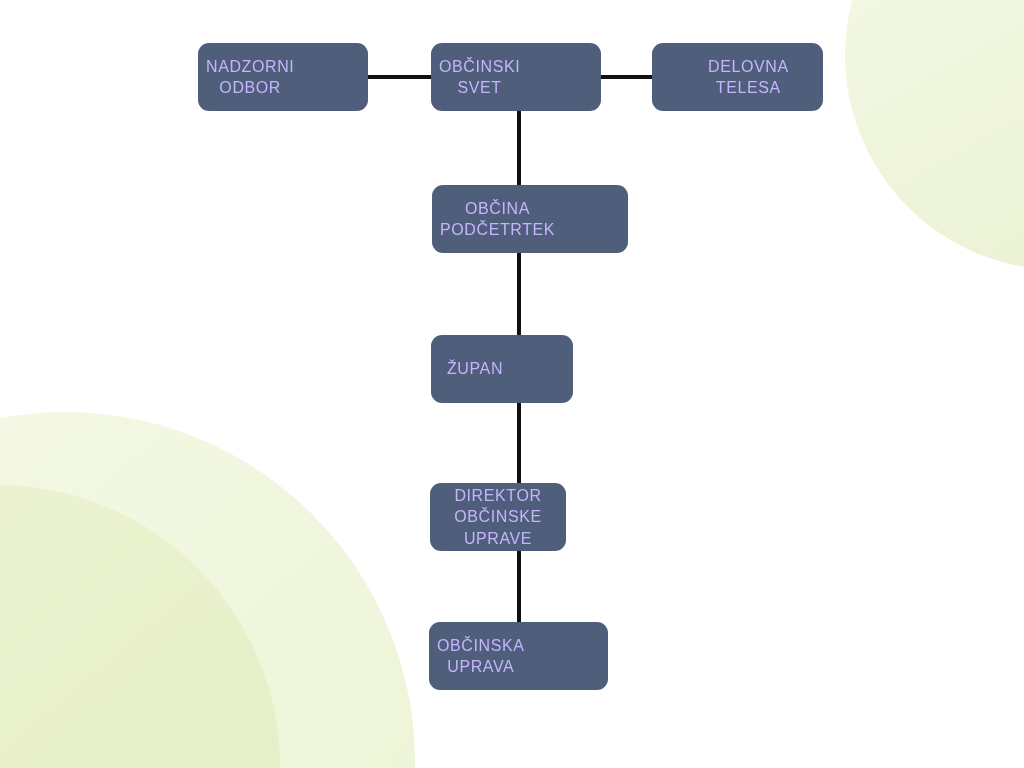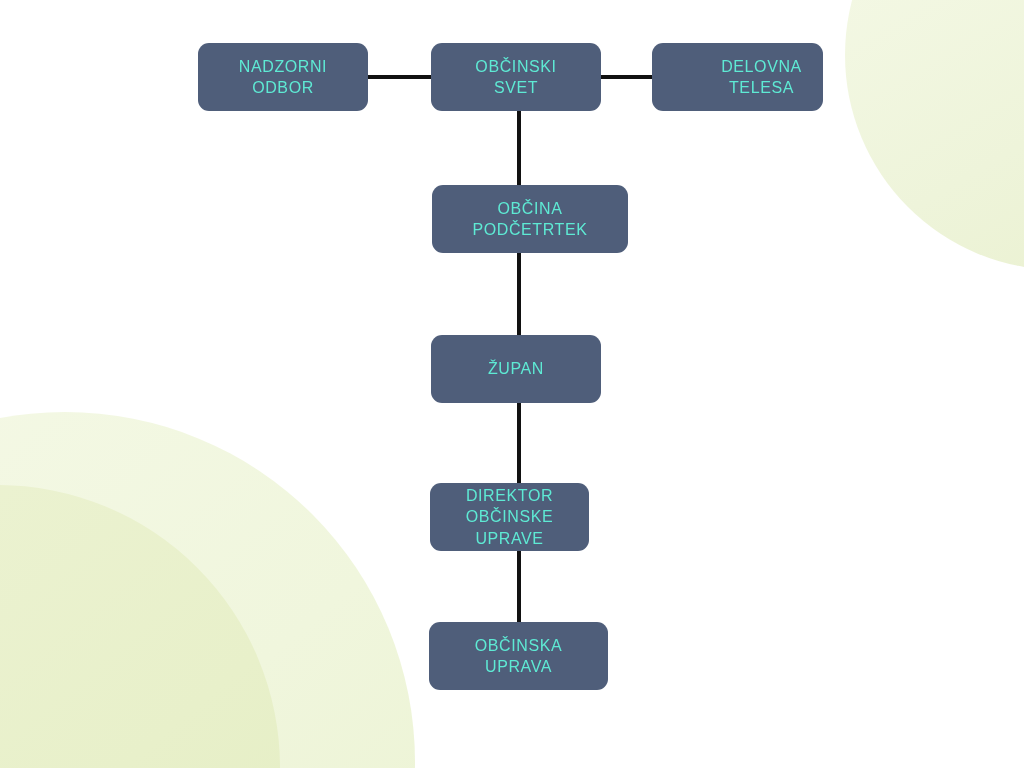--- a/index.html
+++ b/index.html
@@ -58,44 +58,43 @@
   }
   .connector.h { height: 4px; }
   .connector.v { width: 4px; }
 
   
   .node {
     position: absolute;
     box-sizing: border-box;
     background: #4f5e7a;
     border-radius: 11px;
-    color: #5eead4;
+    color: #c4b5fd;
     display: flex;
     align-items: center;
-    justify-content: center;
     text-align: center;
     letter-spacing: 0.6px;
     font-size: 16px;
     line-height: 1.32;
     font-weight: 400;
     z-index: 5;
   }
   .node .node-label {
     white-space: pre-line;
     display: block;
     padding: 0 8px;
   }
 
   
   #node-nadzorni-odbor     { left: 198px; top: 43px;  width: 170px; height: 68px; }
   #node-obcinski-svet      { left: 431px; top: 43px;  width: 170px; height: 68px; }
   #node-delovna-telesa     { left: 652px; top: 43px;  width: 171px; height: 68px; padding-left: 48px; }
   #node-obcina-podcetrtek  { left: 432px; top: 185px; width: 196px; height: 68px; }
-  #node-zupan              { left: 431px; top: 335px; width: 170px; height: 68px; }
-  #node-direktor-uprave    { left: 430px; top: 483px; width: 159px; height: 68px; }
+  #node-zupan              { left: 431px; top: 335px; width: 142px; height: 68px; padding-left: 8px; }
+  #node-direktor-uprave    { left: 430px; top: 483px; width: 136px; height: 68px; }
   #node-obcinska-uprava    { left: 429px; top: 622px; width: 179px; height: 68px; }
 
   
   #connector-nadzorni-to-svet { left: 366px; top: 75px;  width: 67px; }
   #connector-svet-to-delovna  { left: 599px; top: 75px;  width: 55px; }
   #connector-svet-to-obcina   { left: 517px; top: 109px; height: 78px; }
   #connector-obcina-to-zupan  { left: 517px; top: 251px; height: 86px; }
   #connector-zupan-to-direktor{ left: 517px; top: 401px; height: 84px; }
   #connector-direktor-to-uprava{left: 517px; top: 549px; height: 75px; }
 </style>

